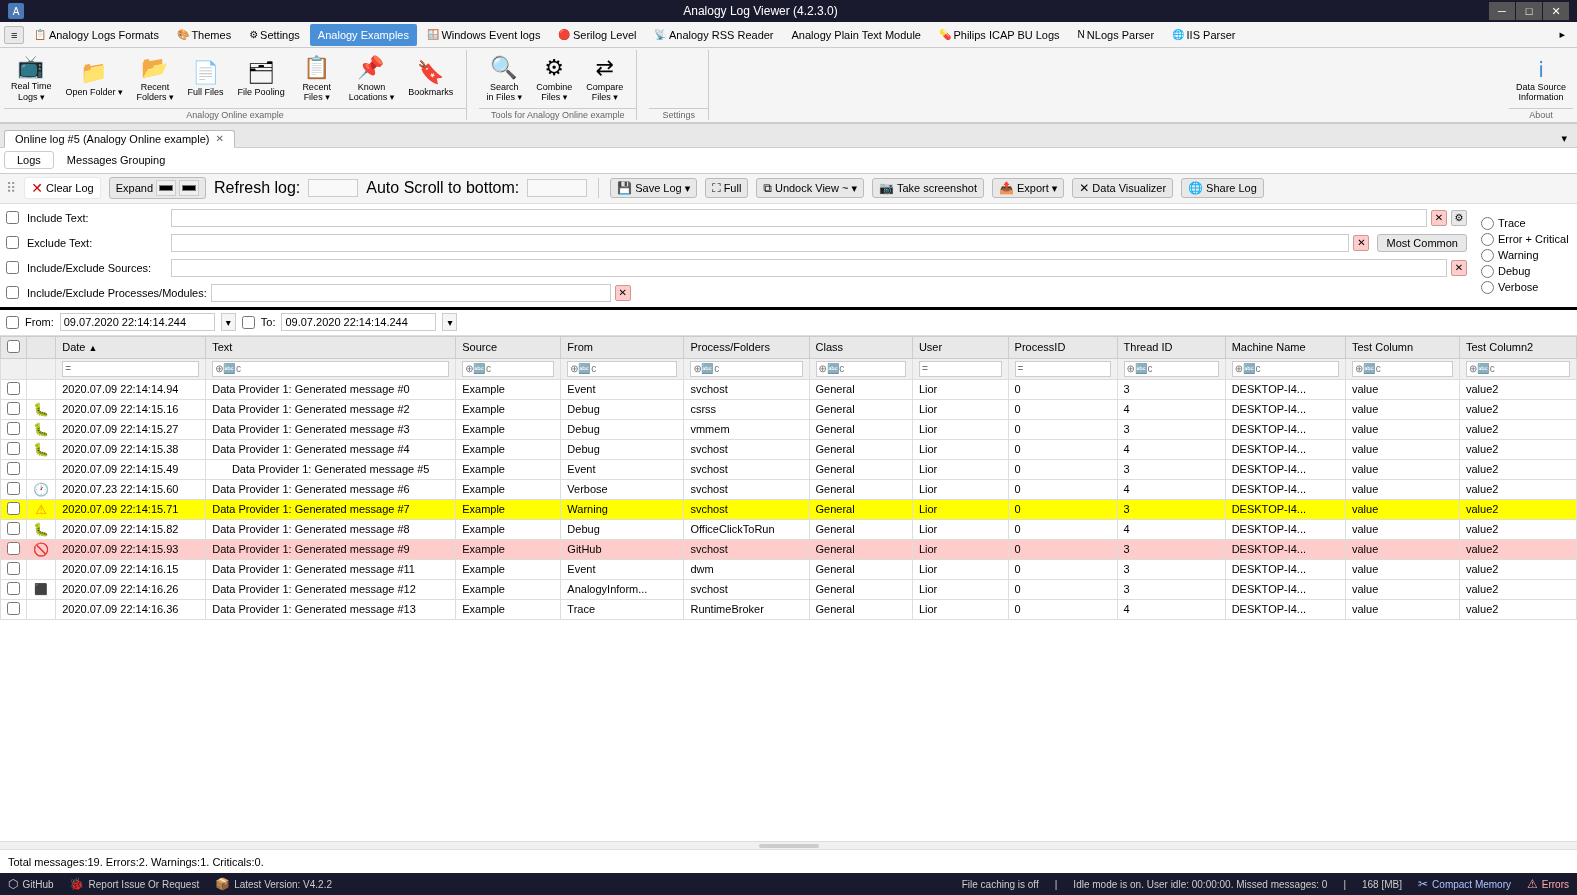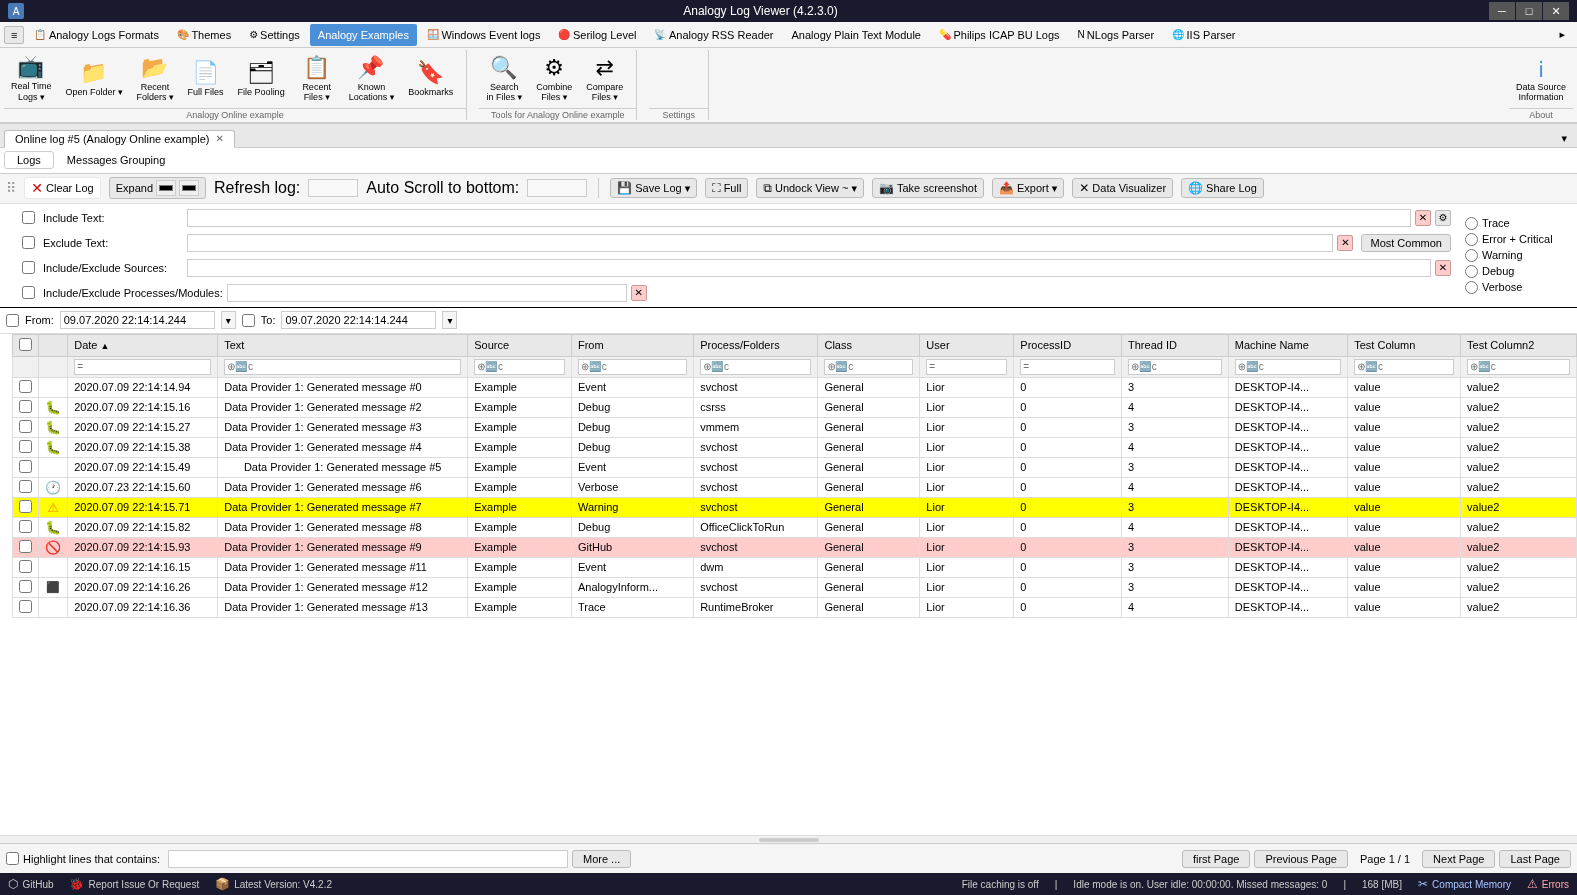--- a/index.html
+++ b/index.html
@@ -48,21 +48,21 @@
     .most-common-btn { padding: 2px 8px; background: #e8e8e8; border: 1px solid #bbb; border-radius: 3px; cursor: pointer; font-size: 11px; margin-left: 4px; }
     .filter-right-panel { display: flex; flex-direction: column; justify-content: center; gap: 3px; margin-left: 8px; min-width: 90px; }
     .radio-item { display: flex; align-items: center; gap: 4px; font-size: 11px; }
     
     
     #datefilter { background: white; border-bottom: 1px solid #ddd; padding: 3px 6px; display: flex; align-items: center; gap: 6px; height: 26px; }
     .date-label { font-size: 11px; }
     .date-input { border: 1px solid #ccc; height: 18px; padding: 0 3px; font-size: 11px; width: 155px; }
     
     
-    #log-container { background: white; flex: 1; overflow: auto; position: relative; padding-left: 12px; }
+    #log-container { background: white; flex: 1; overflow: auto; position: relative; }
     #log-table { width: 100%; border-collapse: collapse; font-size: 11px; }
     #log-table th { background: #e8e8e8; border: 1px solid #ccc; padding: 3px 6px; text-align: left; font-weight: normal; white-space: nowrap; position: sticky; top: 0; z-index: 5; }
     #log-table td { border: 1px solid #ddd; padding: 2px 6px; white-space: nowrap; overflow: hidden; max-width: 200px; text-overflow: ellipsis; }
     .row-warning td { background: #ffff00 !important; }
     .row-error td { background: #ffcccc !important; }
     .col-filter-row td { background: #f0f0f0; padding: 1px 4px; }
     .col-filter-input { border: 1px solid #ccc; width: 100%; font-size: 10px; height: 16px; padding: 0 2px; }
     
     
     #pagination-bar { background: #f5f5f5; border-top: 1px solid #ccc; padding: 3px 6px; display: flex; align-items: center; gap: 4px; height: 30px; }
@@ -273,21 +273,21 @@
     <div class="ctrl-btn">
       <span style="font-size:12px;">✕</span>
       <span>Data Visualizer</span>
     </div>
     <div class="ctrl-btn">
       <span style="font-size:12px;">🌐</span>
       <span>Share Log</span>
     </div>
   </div>
 
-  <div id="filterbar" style="background:white;border-bottom:1px solid #000000;padding:3px 22px;display:flex;gap:6px;">
+  <div id="filterbar" style="background:white;border-bottom:3px solid #000000;padding:3px 6px;display:flex;gap:6px;">
     <div style="flex:1;">
       <div class="filter-row">
         <input type="checkbox" class="filter-checkbox" style="">
         <span class="filter-label">Include Text:</span>
         <input type="text" class="filter-input" style="">
         <button class="filter-clear-btn" style="background:#ffcccc;border-color:#cc9999;">✕</button>
         <button class="filter-clear-btn">⚙</button>
       </div>
       <div class="filter-row">
         <input type="checkbox" class="filter-checkbox" style="">
@@ -575,33 +575,24 @@
     <td style="">value2</td>
   </tr>
         </tbody>
     </table>
   </div>
 
   <div style="height:8px;background:#f0f0f0;border-top:1px solid #ddd;display:flex;align-items:center;justify-content:center;">
     <div style="width:60px;height:4px;background:#ccc;border-radius:2px;"></div>
   </div>
 
-  <div id="pagination-bar">
-    <input type="checkbox" style="">
-    <span class="highlight-label">Highlight lines that contains:</span>
-    <input type="text" class="highlight-input" style="">
-    <button class="page-btn">More ...</button>
-    <div style="flex:1;"></div>
-    <button class="page-btn">first Page</button>
-    <button class="page-btn">Previous Page</button>
-    <span class="page-info">Page 1 / 1</span>
-    <button class="page-btn">Next Page</button>
-    <button class="page-btn">Last Page</button>
-  </div>
-
+
+  <div id="totalbar">
+    <span>Total messages:19. Errors:2. Warnings:1. Criticals:0.</span>
+  </div>
 
   <div id="statusbar-bottom">
     <div class="status-item">
       <span style="font-size:12px;">⬡</span>
       <span>GitHub</span>
     </div>
     <div class="status-item">
       <span style="font-size:12px;">🐞</span>
       <span>Report Issue Or Request</span>
     </div>

